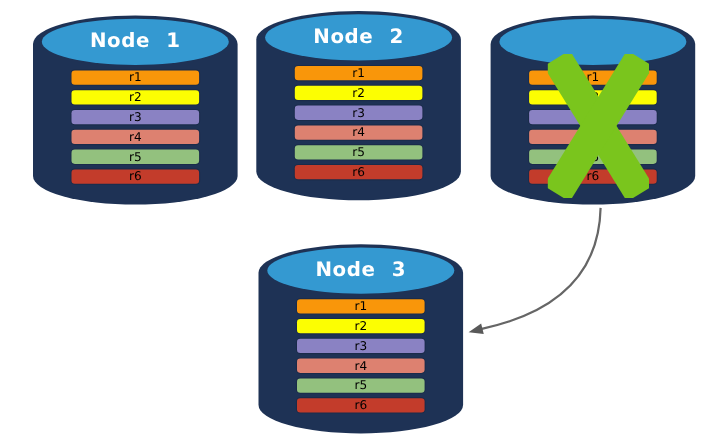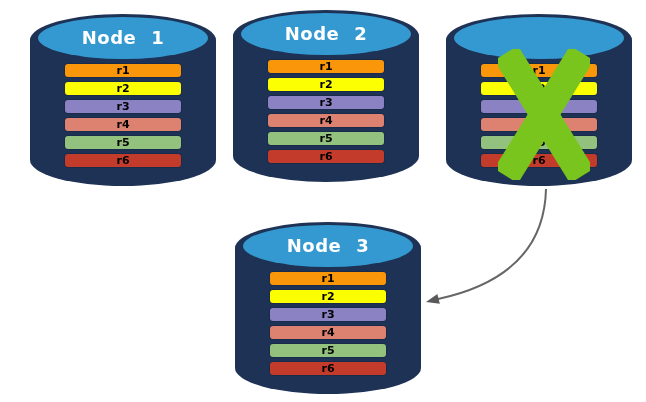--- a/index.html
+++ b/index.html
@@ -11,21 +11,21 @@
   .node{position:absolute;width:190px;height:190px;}
   .node svg.cylinder{position:absolute;left:0;top:0;}
   .node-label{
     position:absolute;top:22px;left:0;width:190px;height:24px;line-height:24px;
     text-align:center;font-size:18px;font-weight:bold;color:#fff;
     word-spacing:0.45em;letter-spacing:0.5px;
   }
   .rows{position:absolute;left:0;top:0;width:190px;height:190px;}
   .row{
     position:absolute;left:37px;width:116px;height:13px;line-height:13px;
-    border-radius:3px;text-align:center;font-size:11px;font-weight:bold;color:#000;
+    border-radius:3px;text-align:center;font-size:11px;font-weight:normal;color:#000;
     box-shadow:0 0 0 1px rgba(0,0,0,0.12);
   }
   .row:nth-child(1){top:60px}
   .row:nth-child(2){top:78px}
   .row:nth-child(3){top:96px}
   .row:nth-child(4){top:114px}
   .row:nth-child(5){top:132px}
   .row:nth-child(6){top:150px}
   #node-1{left:28px;top:4px}
   #node-2{left:231px;top:0}

